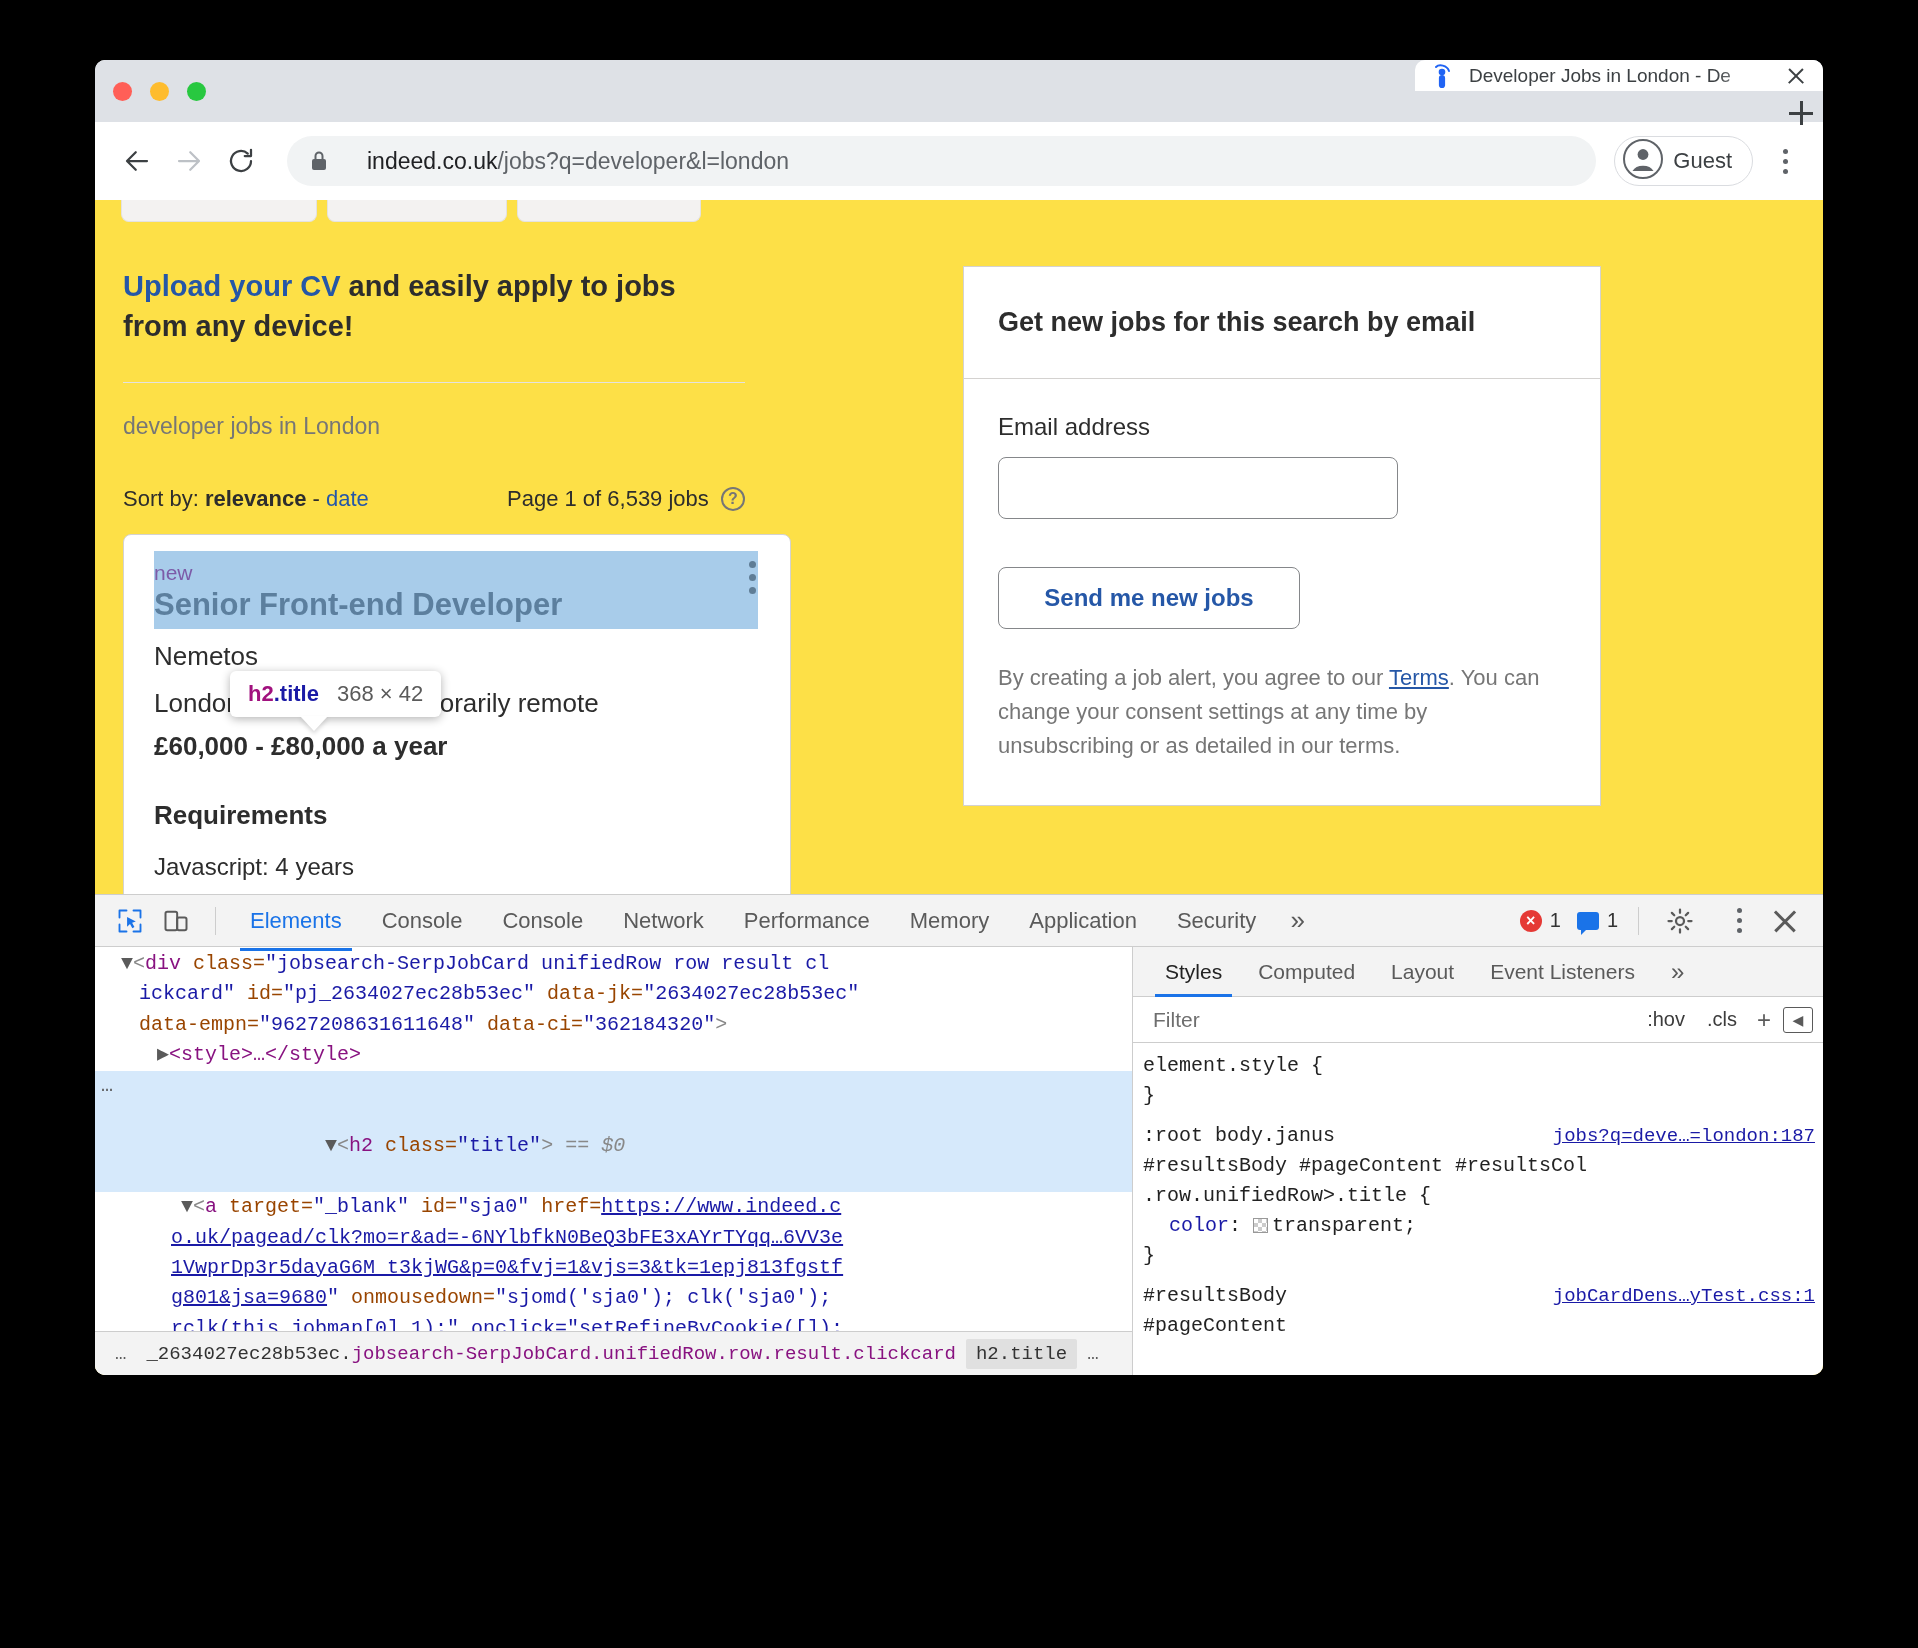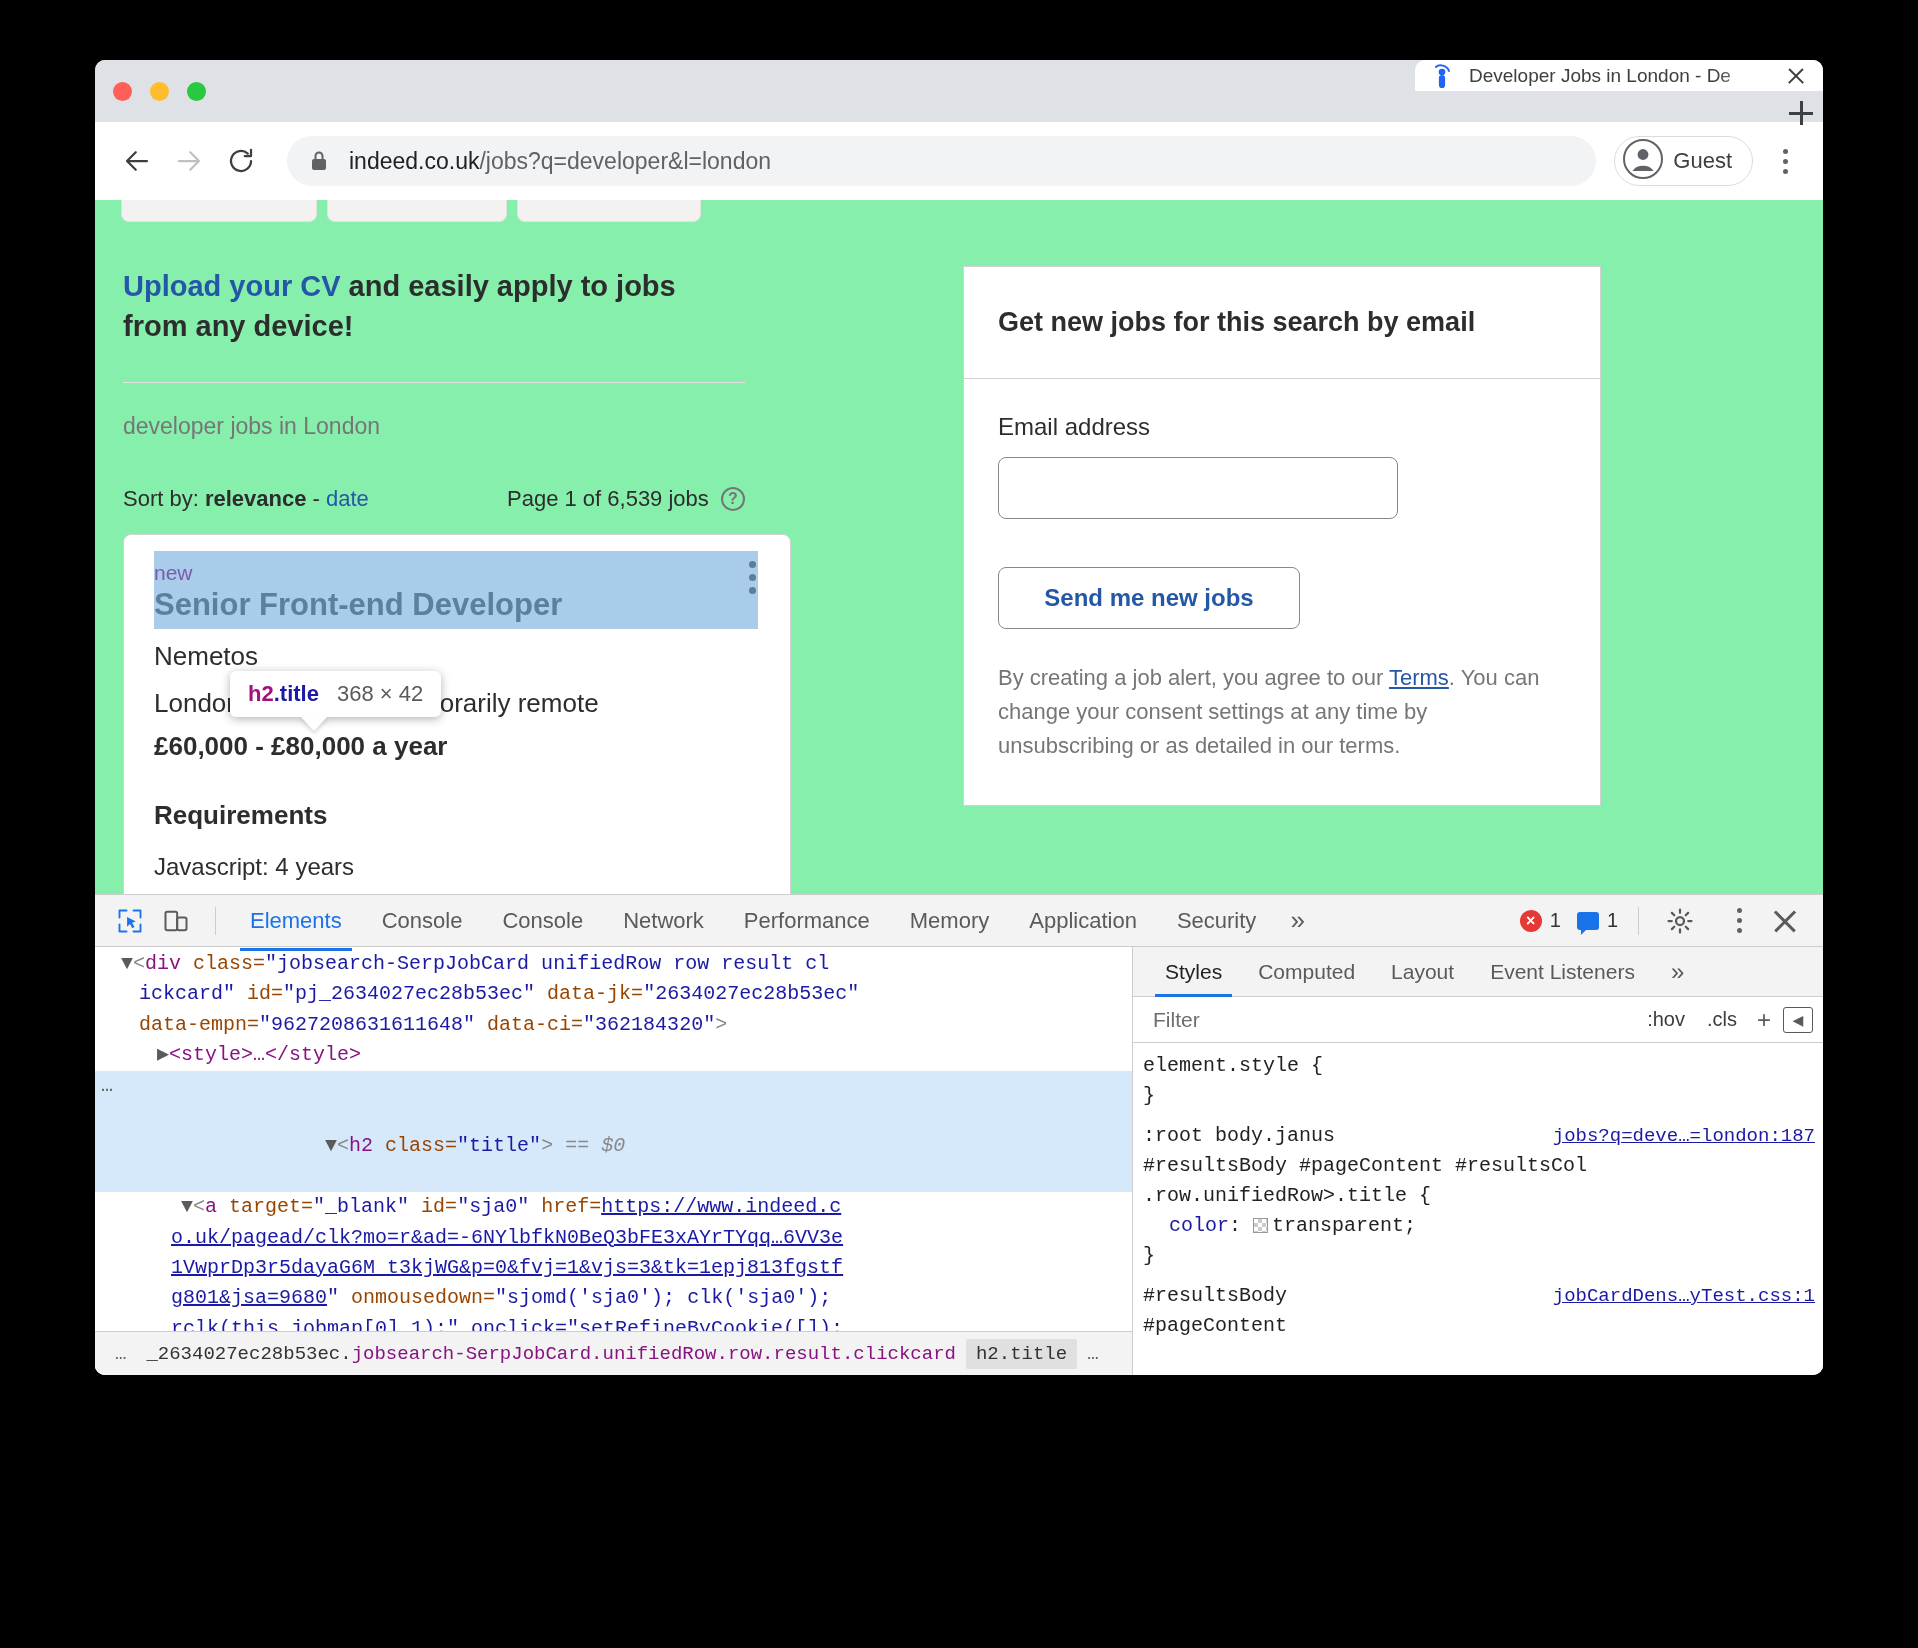--- a/index.html
+++ b/index.html
@@ -120,20 +120,21 @@
     padding: 0 22px;
     margin: 0 14px 0 18px;
     min-width: 0;
   }
   .lock-icon { flex: 0 0 22px; margin-right: 18px; display:flex; }
   .url {
     font-size: 23px;
     color: #5f6368;
     white-space: nowrap;
     overflow: hidden;
+    margin-left: 18px;
   }
   .url .host { color: #202124; }
 
   .profile-pill {
     display: flex; align-items: center;
     gap: 10px;
     height: 50px;
     border: 1px solid #dadce0;
     border-radius: 25px;
     padding: 0 20px 0 8px;
@@ -147,21 +148,21 @@
     gap: 5px;
     margin-left: 8px;
     flex: 0 0 40px;
   }
   .kebab-vert span { width: 5px; height: 5px; border-radius: 50%; background: #5f6368; }
 
   
   .viewport {
     position: relative;
     height: 1175px;
-    background: #86efac;
+    background: #fde047;
     overflow: hidden;
   }
 
   .filter-chips {
     position: absolute;
     left: 0; top: 0;
     display: flex; gap: 10px;
     padding-left: 26px;
   }
   .chip {

